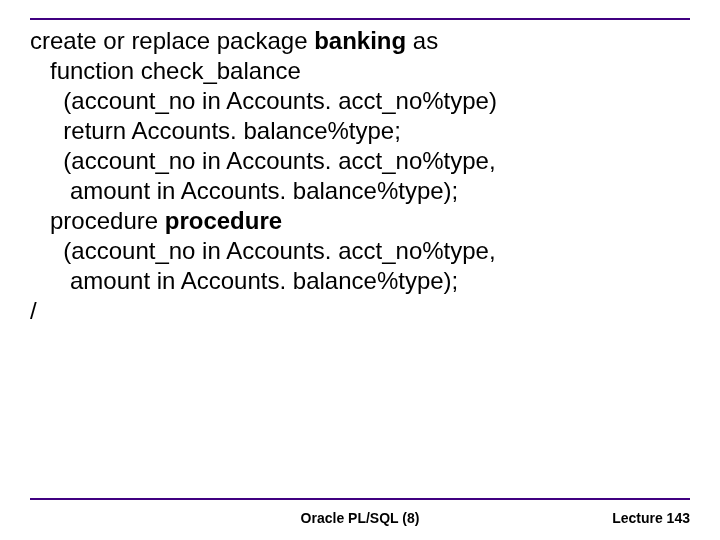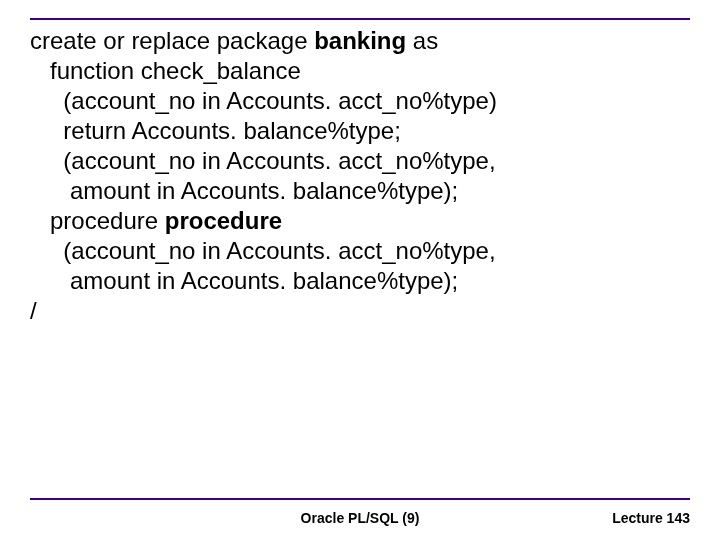--- a/index.html
+++ b/index.html
@@ -73,15 +73,15 @@
     <div class="code-line"><span>   procedure </span><span class="bold">procedure</span></div>
     <div class="code-line">     (account_no in Accounts. acct_no%type,</div>
     <div class="code-line">      amount in Accounts. balance%type);</div>
     <div class="code-line">/</div>
   </div>
 </div>
 
 <div class="footer-line"></div>
 <div class="footer">
   <span class="left">Lecture 14</span>
-  <span class="center">Oracle PL/SQL (9)</span>
+  <span class="center">Oracle PL/SQL (8)</span>
   <span class="right">3</span>
 </div>
 
 </body></html>

